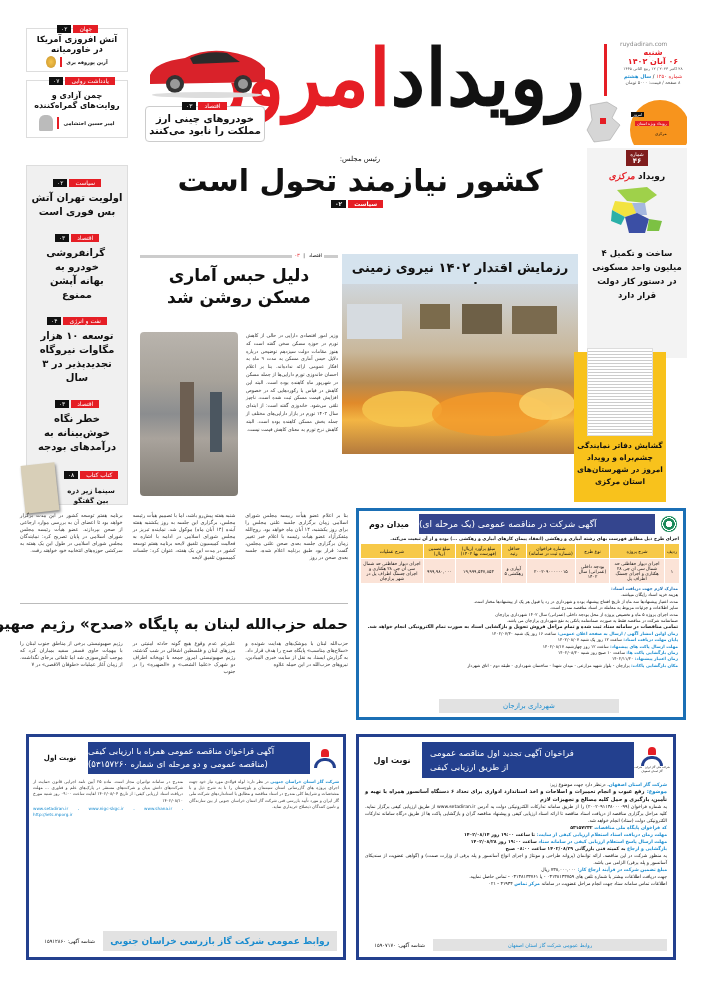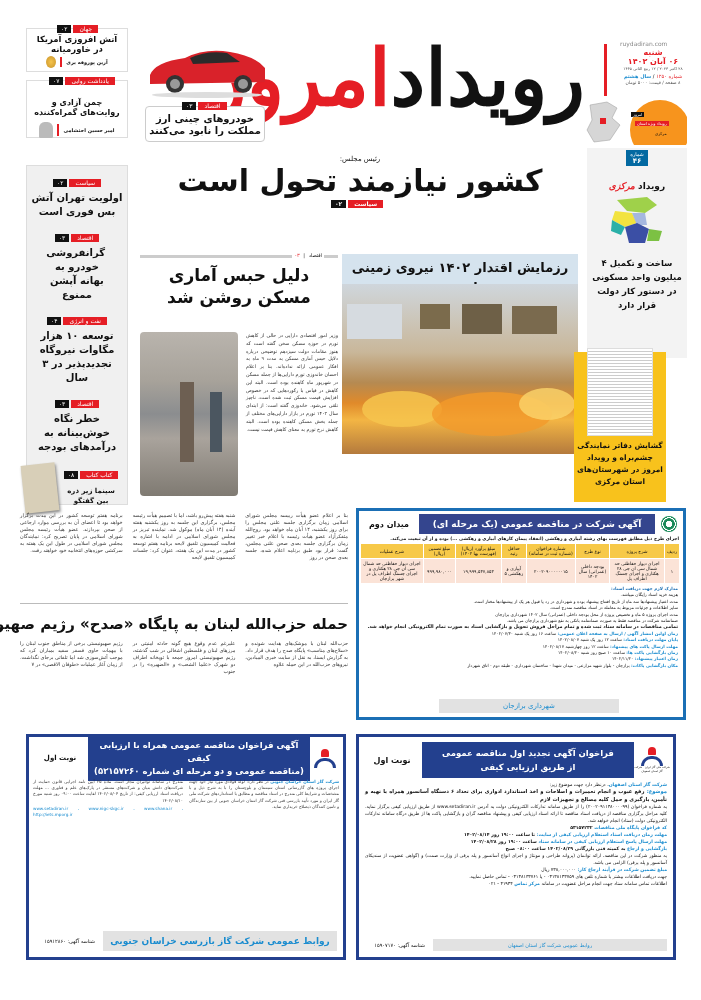--- a/index.html
+++ b/index.html
@@ -13,21 +13,21 @@
 .hl{font-weight:bold;text-align:center}
 .small{font-size:5px;line-height:7px;color:#333;text-align:justify}
 
 #logo{left:235px;top:28px;width:350px;height:100px;font-family:"DejaVu Serif",serif;font-weight:bold;font-size:78px;line-height:100px;letter-spacing:-4px;white-space:nowrap}
 #logo .r{color:#e51e25}
 #logo .b{color:#111}
 .redbar{left:604px;top:44px;width:3px;height:52px;background:#e51e25}
 .grey{background:#f0f0f0}
 
 .adframe{border:3px solid #23408e;background:#fff}
-.adhead{background:#23408e;color:#fff;font-weight:bold;text-align:center}
+.adhead{background:#23408e;color:#fff;font-weight:normal;text-align:left}
 .tbl{width:100%;border-collapse:collapse;font-size:4.5px}
 .tbl th{background:#f7c948;border:1px solid #fff;padding:2px;font-weight:normal}
 .tbl td{background:#fbe3d7;border:1px solid #fff;padding:2px;text-align:center}
 .blue{color:#1a8ccf;font-weight:bold}
 .greybar{background:#e2e2e2;text-align:center;color:#1a8ccf;font-size:7px}
 </style>
 </head>
 <body>
 
 <div class="abs" style="left:0;top:0;width:701px;height:140px;">
@@ -81,21 +81,21 @@
     <span style="font-size:5px;font-weight:bold">آرین پوروفه یری</span>
     <span style="width:2px;height:10px;background:#e51e25"></span>
     <span style="width:10px;height:12px;border-radius:50%;background:radial-gradient(#f5c44c,#c8922a)"></span>
   </div>
 </div>
 <div class="abs box" style="left:26px;top:80px;width:102px;height:58px">
   <div class="tag" style="position:absolute;top:-4px;left:22px">
       <span class="red">یادداشت روایی</span>
       <span class="blk">۰۷</span>
     </div>
-  <div class="hl" style="font-size:8px;line-height:10px;margin-top:17px;padding:0 4px">چمن آزادی و روایت‌های گمراه‌کننده</div>
+  <div class="hl" style="font-size:8px;line-height:10px;margin-top:10px;padding:0 4px">چمن آزادی و روایت‌های گمراه‌کننده</div>
   <div style="display:flex;align-items:center;justify-content:center;gap:4px;margin-top:4px">
     <span style="font-size:5px;font-weight:bold">امیر حسین احتشامی</span>
     <span style="width:2px;height:12px;background:#e51e25"></span>
     <span style="width:14px;height:16px;background:#bbb;border-radius:40% 40% 10% 10%"></span>
   </div>
 </div>
 <div class="abs grey" style="left:26px;top:165px;width:102px;height:340px;border:1px solid #ddd">
   <div style="text-align:center;padding-top:4px">
     <div class="tag">
         <span class="red">سیاست</span>
@@ -169,21 +169,21 @@
   </div>
   <div class="hl" style="font-size:17px;line-height:22px;margin-top:6px;padding:0 10px">دلیل حبس آماری مسکن روشن شد</div>
   <div style="position:absolute;left:0;top:80px;width:98px;height:164px;border-radius:4px;background:linear-gradient(180deg,#b9b4ad 0%,#a7a29a 30%,#8b8d8f 50%,#a9a39c 65%,#7f7a72 100%)">
     <div style="position:absolute;left:40px;top:50px;width:14px;height:80px;background:#6d5f52"></div>
     <div style="position:absolute;left:70px;top:60px;width:12px;height:60px;background:#4b5660"></div>
   </div>
   <div class="small" style="position:absolute;right:0;top:80px;width:92px;font-size:4.8px;line-height:7.8px">وزیر امور اقتصادی دارایی در حالی از کاهش تورم در حوزه مسکن سخن گفته است که هنوز مقامات دولت سیزدهم توضیحی درباره دلایل حبس آماری مسکن به مدت ۹ ماه به افکار عمومی ارائه نداده‌اند. بنا بر اعلام احسان خاندوزی تورم دارایی‌ها از جمله مسکن در شهریور ماه کاهنده بوده است. البته این کاهش در قیاس با رکوردهایی که در خصوص افزایش قیمت مسکن ثبت شده است، ناچیز تلقی می‌شود. خاندوزی گفته است: از ابتدای سال ۱۴۰۲ تورم در بازار دارایی‌های مختلف از جمله بخش مسکن کاهنده بوده است. البته کاهش نرخ تورم به معنای کاهش قیمت نیست.</div>
 </div>
 
 <div class="abs" style="left:587px;top:148px;width:100px;height:210px;background:#f3f3f3">
-  <div style="margin:2px auto 15px;width:22px;background:#0369a1;color:#fff;text-align:center;font-size:5px;line-height:7px;padding:1px 0">
+  <div style="margin:2px auto 5px;width:22px;background:#7f1d1d;color:#fff;text-align:center;font-size:5px;line-height:7px;padding:1px 0">
     <div>شماره</div>
     <div style="font-size:7px;font-weight:bold">۴۶</div>
   </div>
   <div style="text-align:center;font-size:9px;font-weight:bold;margin-top:3px">
     <span>رویداد</span> <span style="color:#e51e25;font-style:italic">مرکزی</span>
   </div>
   <svg style="display:block;margin:4px auto 0;width:60px;height:55px" viewBox="0 0 60 55">
     <path d="M10,5 L40,2 L50,10 L38,18 L20,16 Z" fill="#9fd14a"></path>
     <path d="M8,16 L25,18 L30,28 L18,32 L5,25 Z" fill="#f2e33f"></path>
     <path d="M25,18 L38,18 L40,30 L30,30 Z" fill="#a5b7e0"></path>
@@ -289,21 +289,21 @@
   </div>
 </div>
 
 <div class="abs adframe" style="left:356px;top:734px;width:320px;height:226px">
   <div style="display:flex;align-items:center;height:38px;margin:4px 3px 0">
     <div style="width:36px;text-align:center">
       <div style="width:8px;height:8px;border-radius:50% 50% 10% 10%;background:#e51e25;margin:0 auto"></div>
       <div style="width:22px;height:10px;border:3px solid #23408e;border-bottom:none;border-radius:10px 10px 0 0;margin:1px auto 0"></div>
       <div style="font-size:2.8px;line-height:3.5px">شرکت ملی گاز ایران - شرکت گاز استان اصفهان</div>
     </div>
-    <div class="adhead" style="flex:1;font-size:8.5px;line-height:14px;padding:4px 0">
+    <div class="adhead" style="flex:1;font-size:8.5px;line-height:14px;padding:4px 8px">
       <div>فراخوان آگهی تجدید اول مناقصه عمومی</div>
       <div>از طریق ارزیابی کیفی</div>
     </div>
     <div style="width:60px;text-align:center;font-weight:bold;font-size:8px">نوبت اول</div>
   </div>
   <div style="padding:2px 6px;font-size:4.6px;line-height:7px;text-align:justify">
     <div><span class="blue">شرکت گاز استان اصفهان</span><span>، درنظر دارد جهت موضوع زیر:</span></div>
     <div style="font-weight:bold;font-size:5.2px;line-height:7.5px"><span class="blue">موضوع:</span> <span>رفع عیوب و انجام تعمیرات و اصلاحات و اخذ استاندارد ادواری برای تعداد ۶ دستگاه آسانسور همراه با تهیه و تأمین، بارگیری و حمل کلیه مصالح و تجهیزات لازم</span></div>
     <div>به شماره فراخوان (۲۰۰۲۰۹۱۱۳۸۰۰۰۰۹۹) را از طریق سامانه تدارکات الکترونیکی دولت به آدرس www.setadiran.ir از طریق ارزیابی کیفی برگزار نماید. کلیه مراحل برگزاری مناقصه از دریافت اسناد مناقصه تا ارائه اسناد ارزیابی کیفی و پیشنهاد مناقصه گران و بازگشایی پاکت ها از طریق درگاه سامانه تدارکات الکترونیکی دولت (ستاد) انجام خواهد شد.</div>
     <div style="font-weight:bold"><span class="blue">کد فراخوان پایگاه ملی مناقصات</span> <span>۵۳۱۵۷۲۳۲</span></div>

